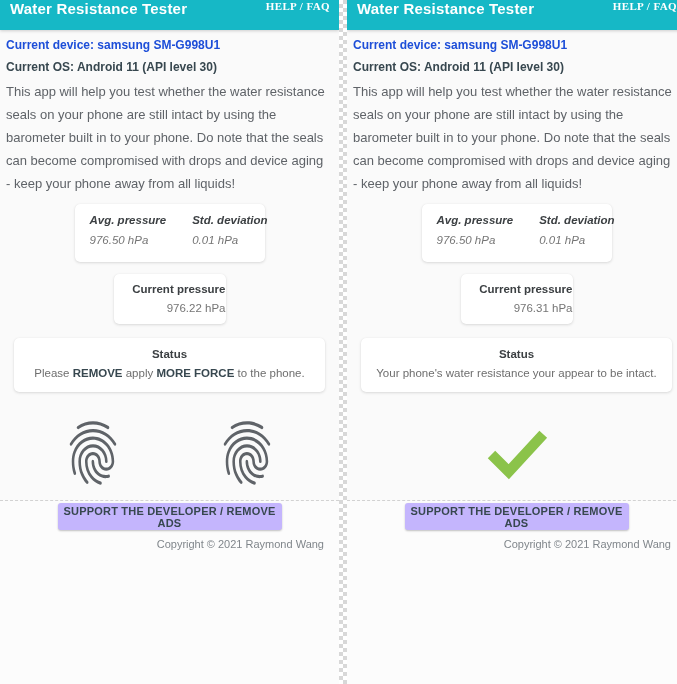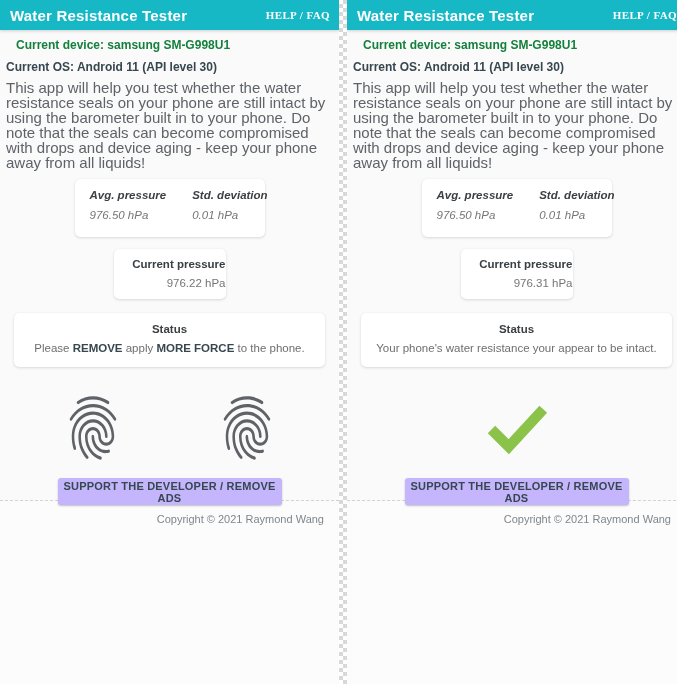--- a/index.html
+++ b/index.html
@@ -19,32 +19,32 @@
   .divider {
     flex:0 0 auto;
     width:8px; height:684px;
     background-color:#ffffff;
     background-image: conic-gradient(#d8d8d8 0 25%, #ffffff 0 50%, #d8d8d8 0 75%, #ffffff 0);
     background-size:8px 8px;
   }
 
   .appbar {
     height:30px; background:#16b8c6;
-    display:flex; align-items:center; justify-content:space-between;
+    display:flex; justify-content:space-between;
     padding:0 9px 0 10px;
     box-shadow:0 1px 3px rgba(0,0,0,0.18);
     position:relative; z-index:2;
   }
   .appbar-title { color:#ffffff; font-size:15px; font-weight:bold; letter-spacing:0.2px; white-space:nowrap; }
   .appbar-help  { color:#ffffff; font-size:11px; font-weight:bold; letter-spacing:0.4px; white-space:nowrap; cursor:pointer;font-family:Liberation Serif, serif; }
 
   .body { padding:8px 6px 0 6px; }
-  .device-line { font-size:12px; font-weight:bold; color:#15803d;margin-left:10px; }
+  .device-line { font-size:12px; font-weight:bold; color:#1d4ed8; }
   .os-line     { font-size:12px; font-weight:bold; color:#37474f; margin-top:8px; }
-  .description { font-size:15px; color:#5f6368; line-height:15px; margin-top:6px; padding-right:4px; }
+  .description { font-size:13px; color:#5f6368; line-height:23px; margin-top:6px; padding-right:4px; }
 
   .card {
     background:#ffffff; border-radius:5px;
     box-shadow:0 1px 3px rgba(0,0,0,0.13), 0 0 1px rgba(0,0,0,0.08);
   }
   .card-pressures {
     width:190px; height:58px; margin:9px auto 0;
     display:flex; justify-content:flex-start; gap:26px;
     padding:10px 0 0 15px;
     font-style:italic;

